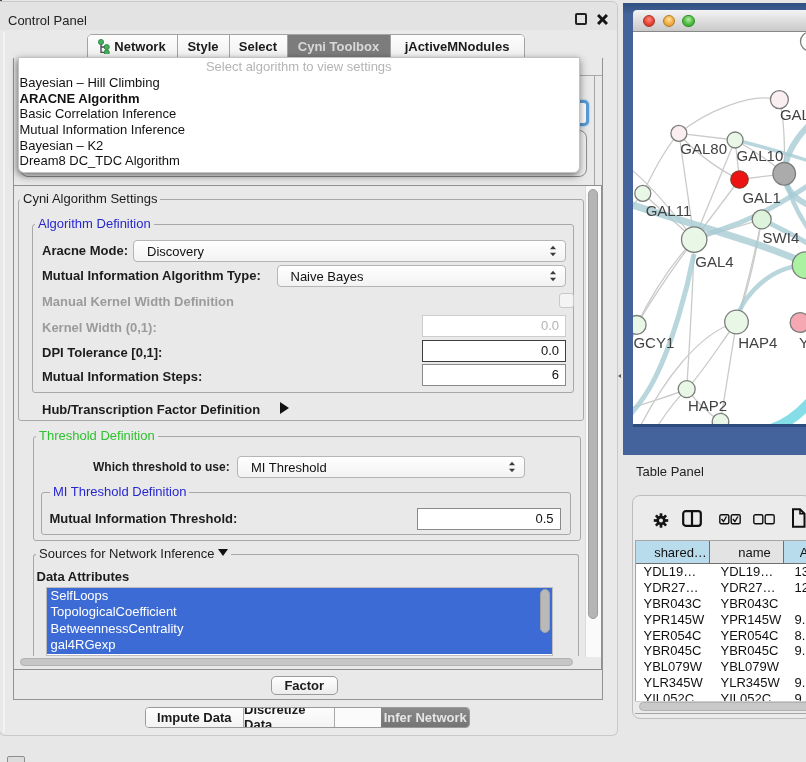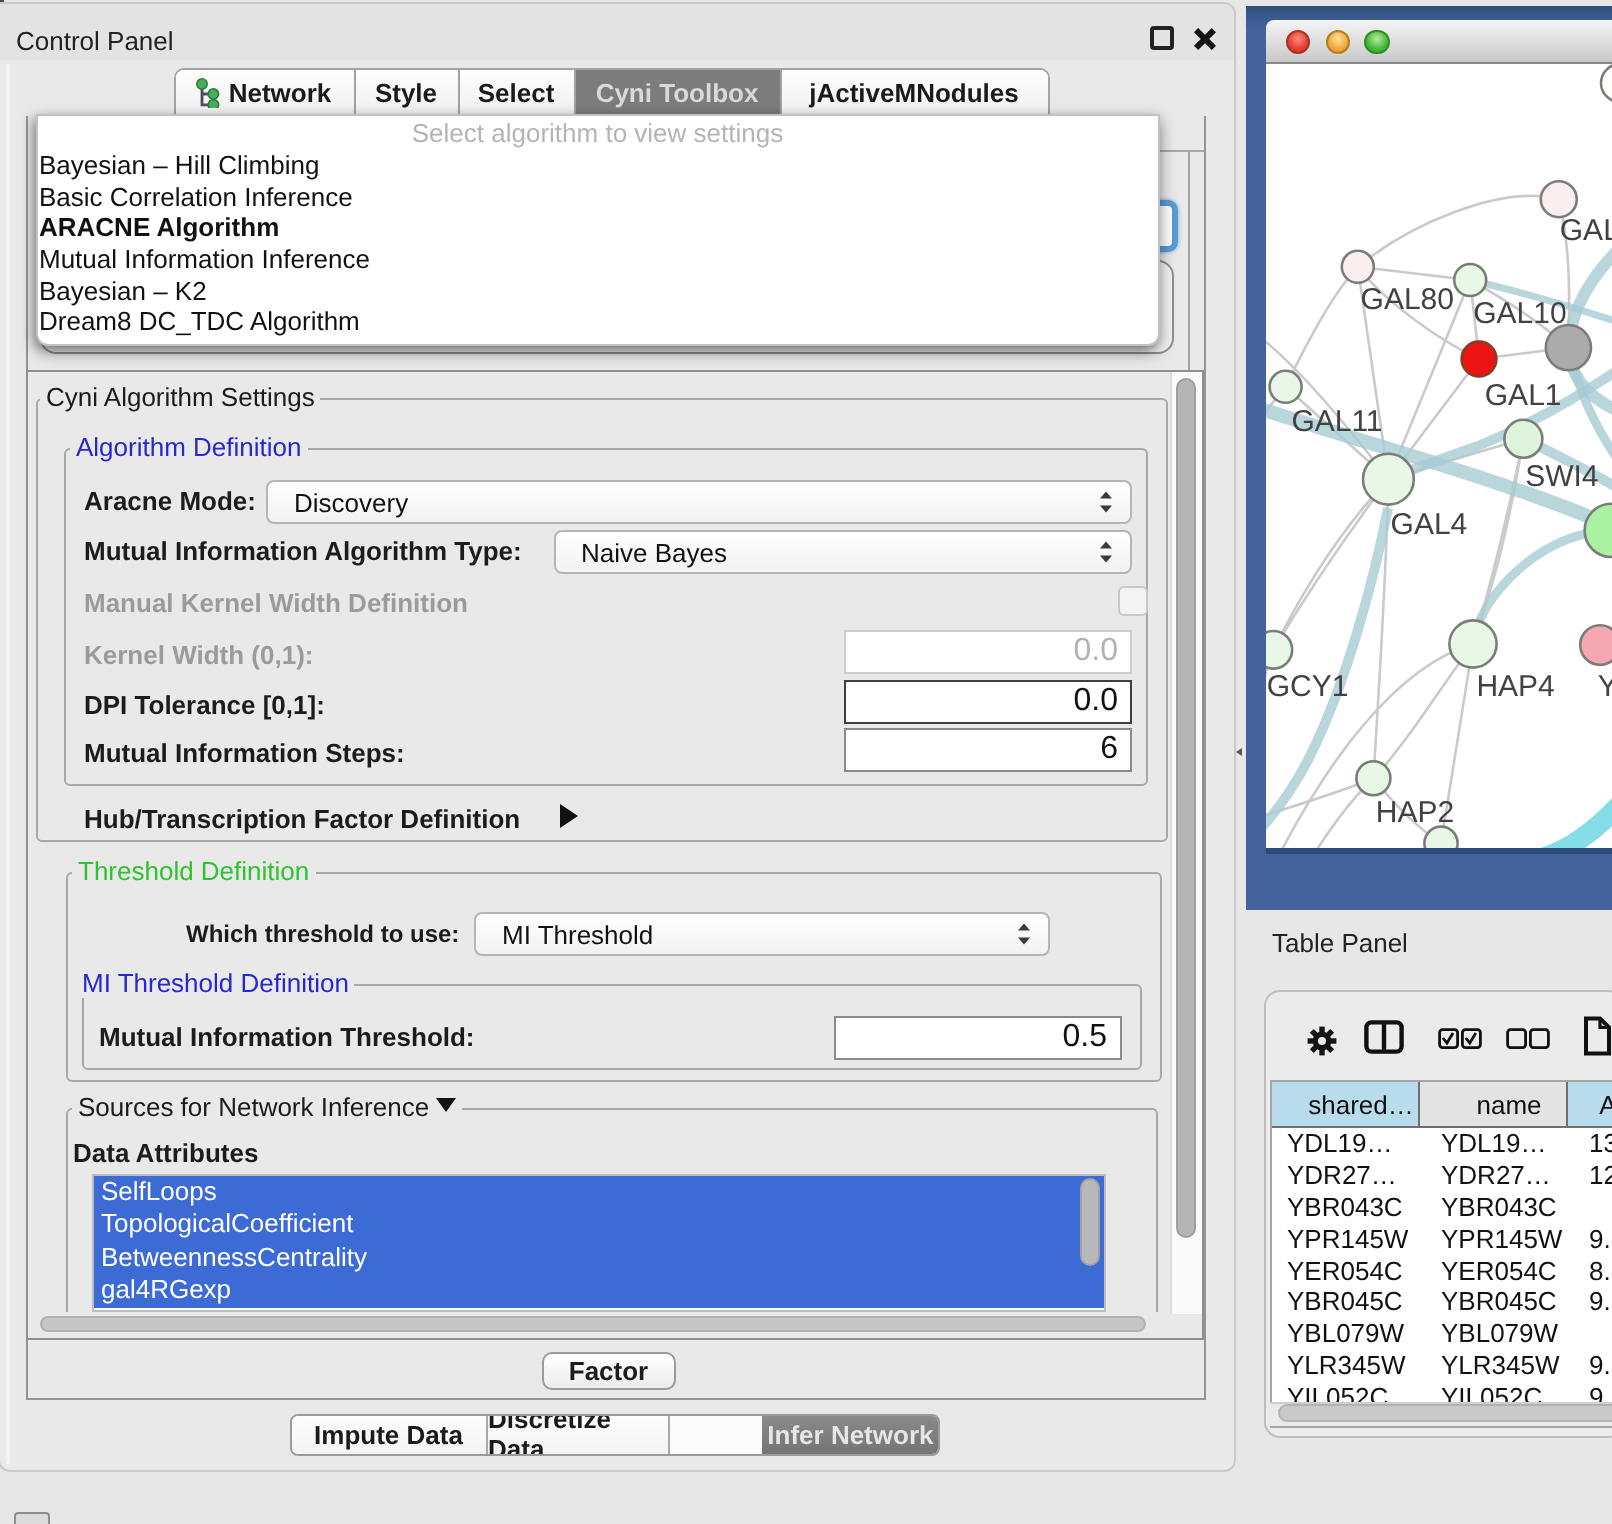--- a/index.html
+++ b/index.html
@@ -5,21 +5,21 @@
   * { margin:0; padding:0; box-sizing:border-box; }
   html,body { width:806px; height:762px; overflow:hidden; background:#e7e7e7;
     font-family:"Liberation Sans", sans-serif; }
   .abs { position:absolute; }
   #stage { position:relative; width:806px; height:762px; }
   .b13 { font-size:13px; font-weight:bold; color:#1c1c1c; }
   .n13 { font-size:13px; color:#1c1c1c; }
   .gray { color:#9b9b9b !important; }
   .groupbox { position:absolute; border:1px solid #a8a8a8; border-radius:3px; }
   .gtitle { position:absolute; top:-8px; background:#e9e9e9; padding:0 3px; font-size:13px; line-height:15px; }
-  .field { position:absolute; background:#fff; font-size:16px; text-align:right; line-height:20px; padding-right:6px; color:#111; }
+  .field { position:absolute; background:#fff; font-size:13px; text-align:right; line-height:20px; padding-right:6px; color:#111; }
   .combo { position:absolute; background:linear-gradient(#ffffff,#f2f2f2); border:1px solid #b5b5b5; border-radius:4px; font-size:13px; color:#111; }
   .combo .ctext { position:absolute; left:13px; top:2px; line-height:17px; }
   .combo .arr { position:absolute; right:7px; top:2px; width:9px; height:16px; }
   .arr svg { display:block; }
   .tab { height:100%; display:flex; align-items:center; justify-content:center;
     font-size:13px; font-weight:bold; color:#1a1a1a; border-right:1px solid #a3a3a3;
     background:linear-gradient(#fdfdfd,#f0f0f0); }
   .tab.sel { background:#7c7c7c; color:#d9d9d9; }
   .bseg { height:100%; display:flex; align-items:center; justify-content:center;
     font-size:13px; font-weight:bold; color:#1a1a1a; border-right:1px solid #a9a9a9;
@@ -125,21 +125,21 @@
       <div class="ctext">MI Threshold</div>
       <div class="arr">
           <svg width="8" height="16" viewBox="0 0 8 16">
             <path d="M1,6.2 L4,2.8 L7,6.2 Z" fill="#3a3a3a"></path>
             <path d="M1,9.8 L4,13.2 L7,9.8 Z" fill="#3a3a3a"></path>
           </svg>
         </div>
     </div>
 
     <div class="groupbox" style="left:40.5px;top:490px;width:530px;height:43px;"></div>
-    <div class="gtitle n13 abs" style="left:38px;top:482px;color:#2727cf;">MI Threshold Definition</div>
+    <div class="gtitle n13 abs" style="left:50px;top:482px;color:#2727cf;">MI Threshold Definition</div>
 
     <div class="abs b13" style="left:49.5px;top:509px;">Mutual Information Threshold:</div>
     <div class="field" style="left:416.5px;top:505.5px;width:144px;height:22px;border:1px solid #8a8a8a;">0.5</div>
 
     <div class="abs" style="left:32.5px;top:551.5px;width:546px;height:102px;border:1px solid #a8a8a8;border-bottom:none;border-radius:3px 3px 0 0;"></div>
     <div class="gtitle n13 abs" style="left:36px;top:543.5px;color:#1c1c1c;">Sources for Network Inference <span style="display:inline-block;width:0;height:0;border-top:7px solid #111;border-left:5.5px solid transparent;border-right:5.5px solid transparent;vertical-align:2px;"></span></div>
 
     <div class="abs b13" style="left:36.5px;top:566.5px;">Data Attributes</div>
 
     <div class="abs" style="left:45.5px;top:584.5px;width:507px;height:69px;background:#fff;border:1px solid #bdbdbd;overflow:hidden;">
@@ -152,22 +152,22 @@
 
     <div class="abs b13" style="left:270.5px;top:674px;width:67.5px;height:19px;background:linear-gradient(#ffffff,#ececec);border:1px solid #9b9b9b;border-radius:5px;text-align:center;line-height:17px;">Factor</div>
 
     <div class="abs" style="left:594px;top:74px;width:1px;height:109px;background:#a5a5a5;"></div>
     <div class="abs" style="left:570px;top:98px;width:19px;height:26px;background:#fff;border:3px solid #589bd6;border-radius:5px;box-shadow:0 0 2px #6fa9e0;"></div>
     <div class="abs" style="left:20px;top:128px;width:567px;height:47px;background:#f2f2f2;border:1px solid #8f8f8f;border-radius:8px;"></div>
 
     <div class="abs" id="popup" style="left:17.5px;top:55px;width:562.5px;height:116px;background:#fff;border:1px solid #c2c2c2;border-radius:0 0 6px 6px;box-shadow:0 3px 8px rgba(0,0,0,0.42), -2px 2px 5px rgba(0,0,0,0.18);">
       <div style="height:17px;text-align:center;font-size:13px;line-height:17px;color:#b4b4b4;">Select algorithm to view settings</div>
       <div class="pitem">Bayesian – Hill Climbing</div>
+      <div class="pitem" style="font-weight:bold;">ARACNE Algorithm</div>
       <div class="pitem">Basic Correlation Inference</div>
-      <div class="pitem" style="font-weight:bold;">ARACNE Algorithm</div>
       <div class="pitem">Mutual Information Inference</div>
       <div class="pitem">Bayesian – K2</div>
       <div class="pitem">Dream8 DC_TDC Algorithm</div>
     </div>
 
     <div class="abs" style="left:144.5px;top:704.5px;width:325.5px;height:21px;border:1px solid #9a9a9a;border-radius:4px;background:#fbfbfb;overflow:hidden;display:flex;">
       <div class="bseg" style="width:124px;">Impute Data</div>
       <div class="bseg" style="width:115px;">Discretize Data</div>
       <div class="bseg bsel" style="width:110.5px;border-right:none;margin-left:46px;">Infer Network</div>
     </div>

